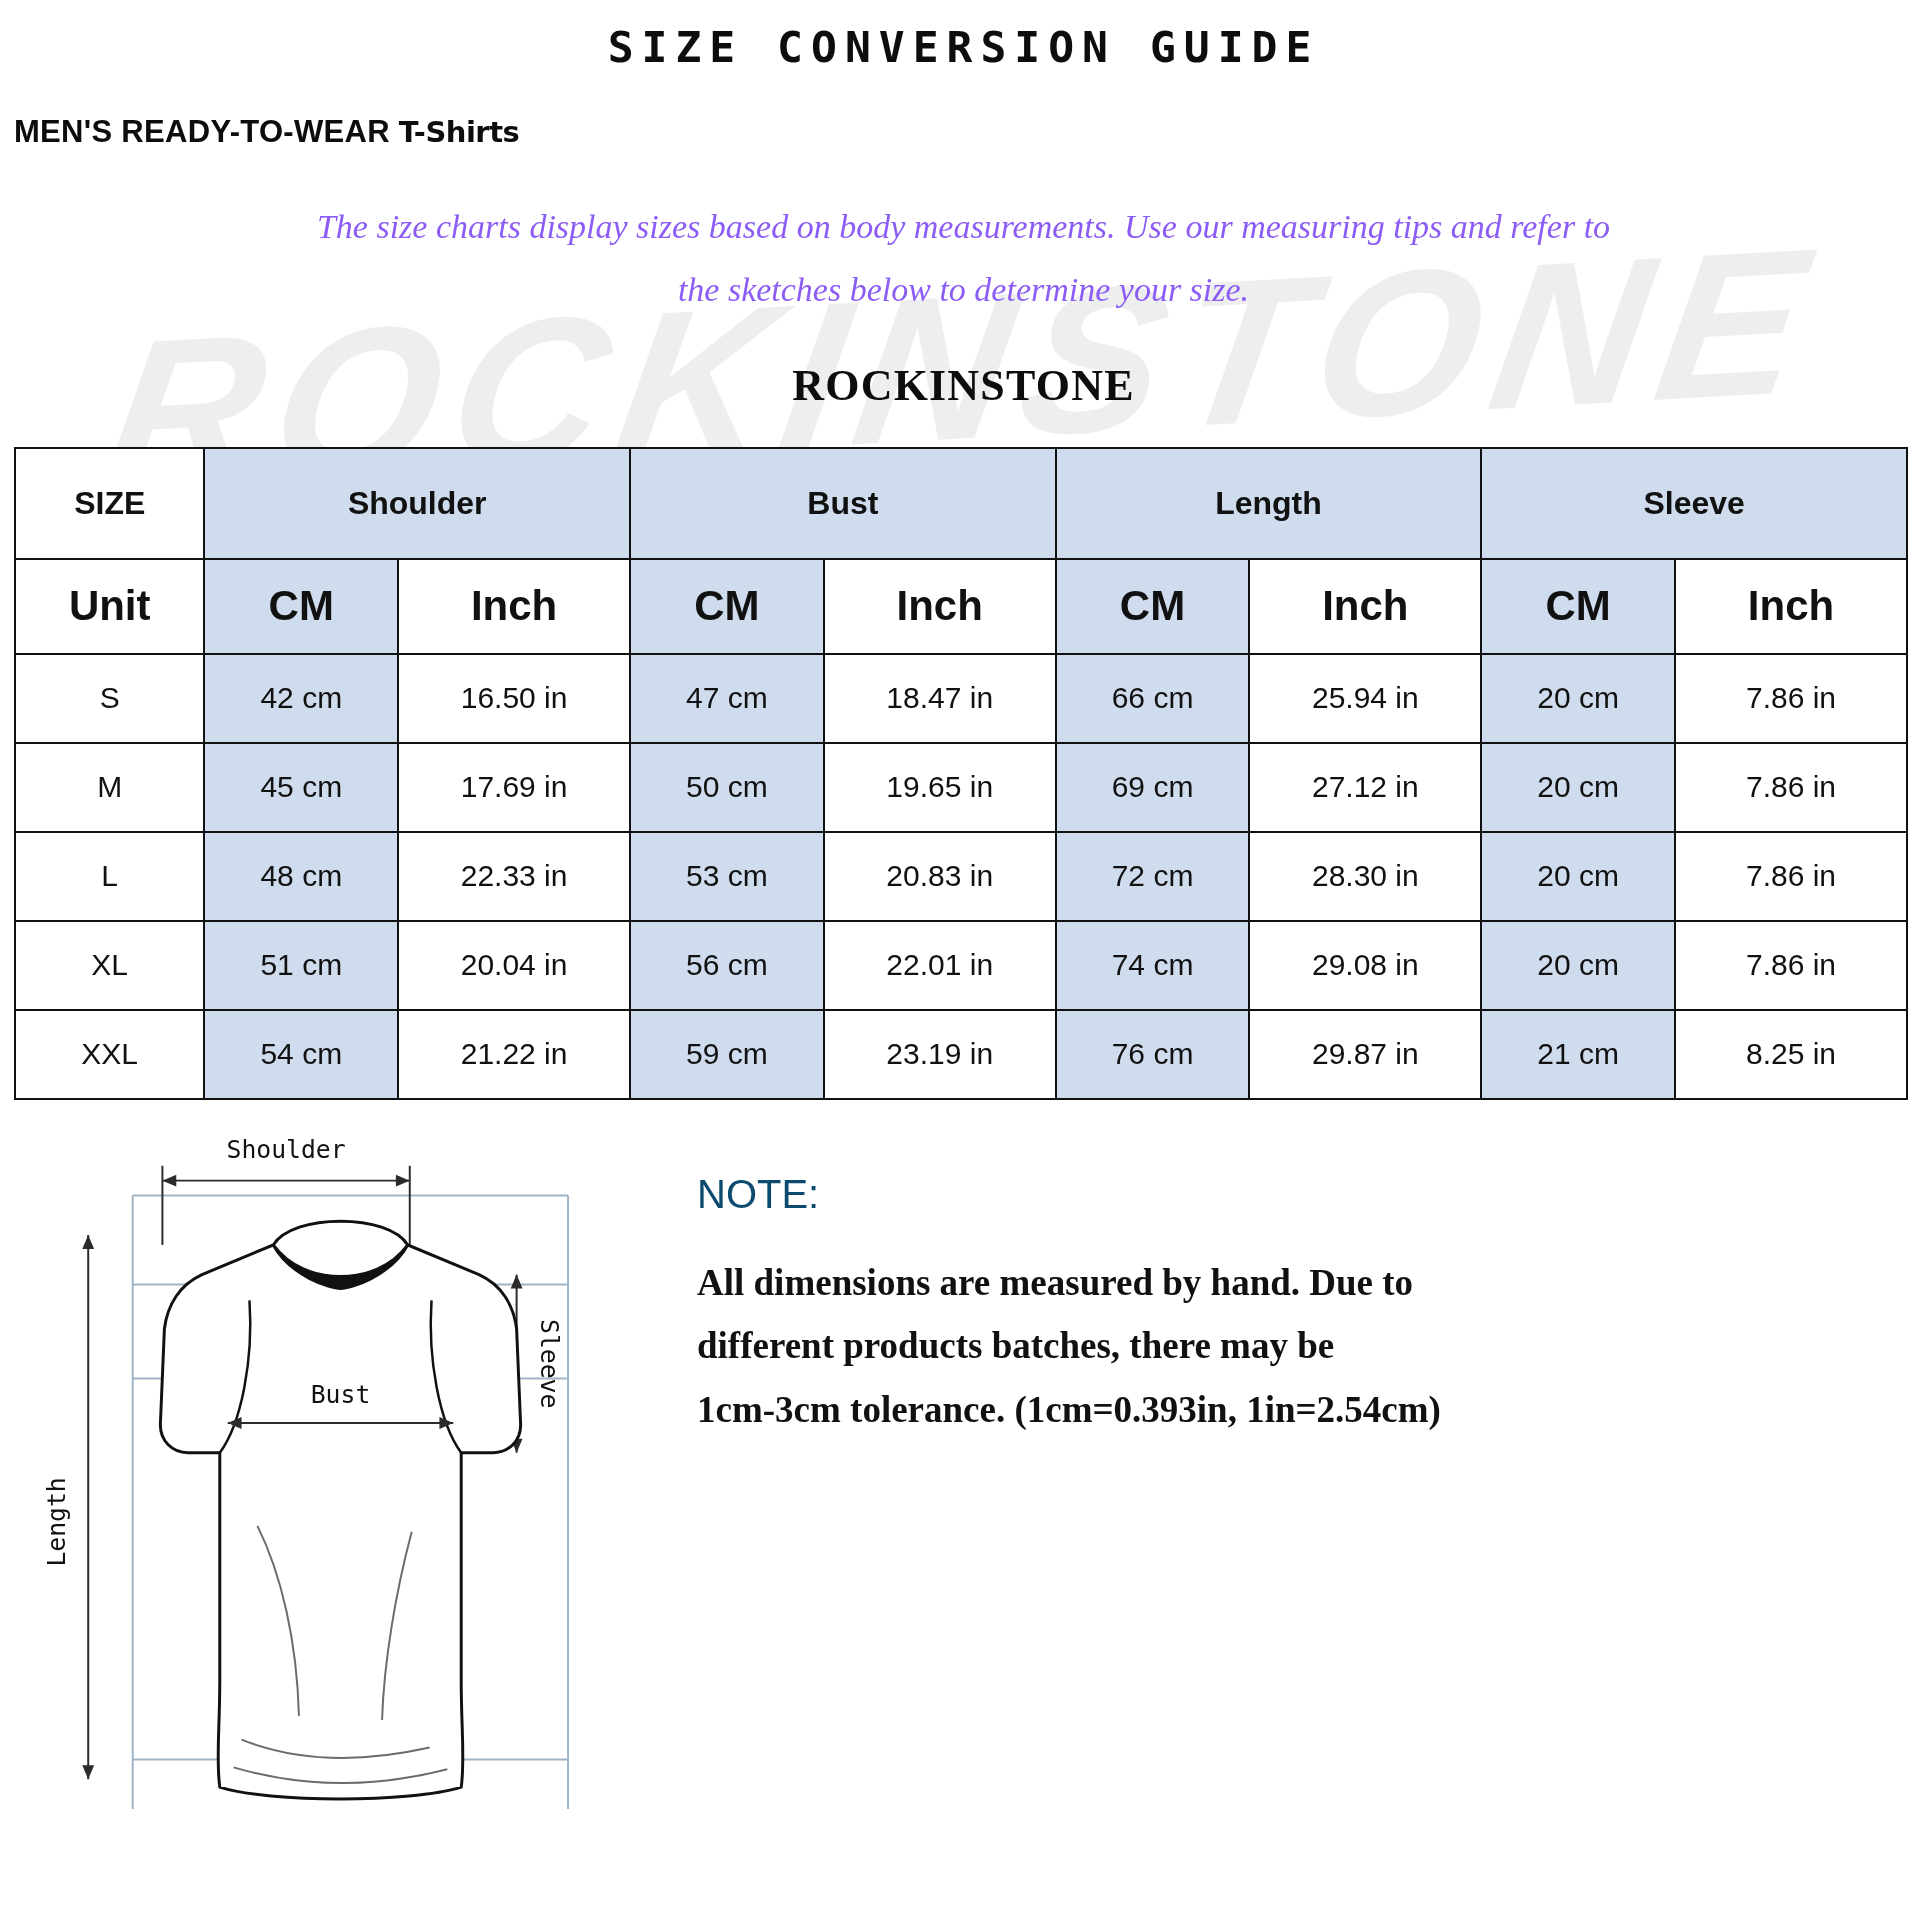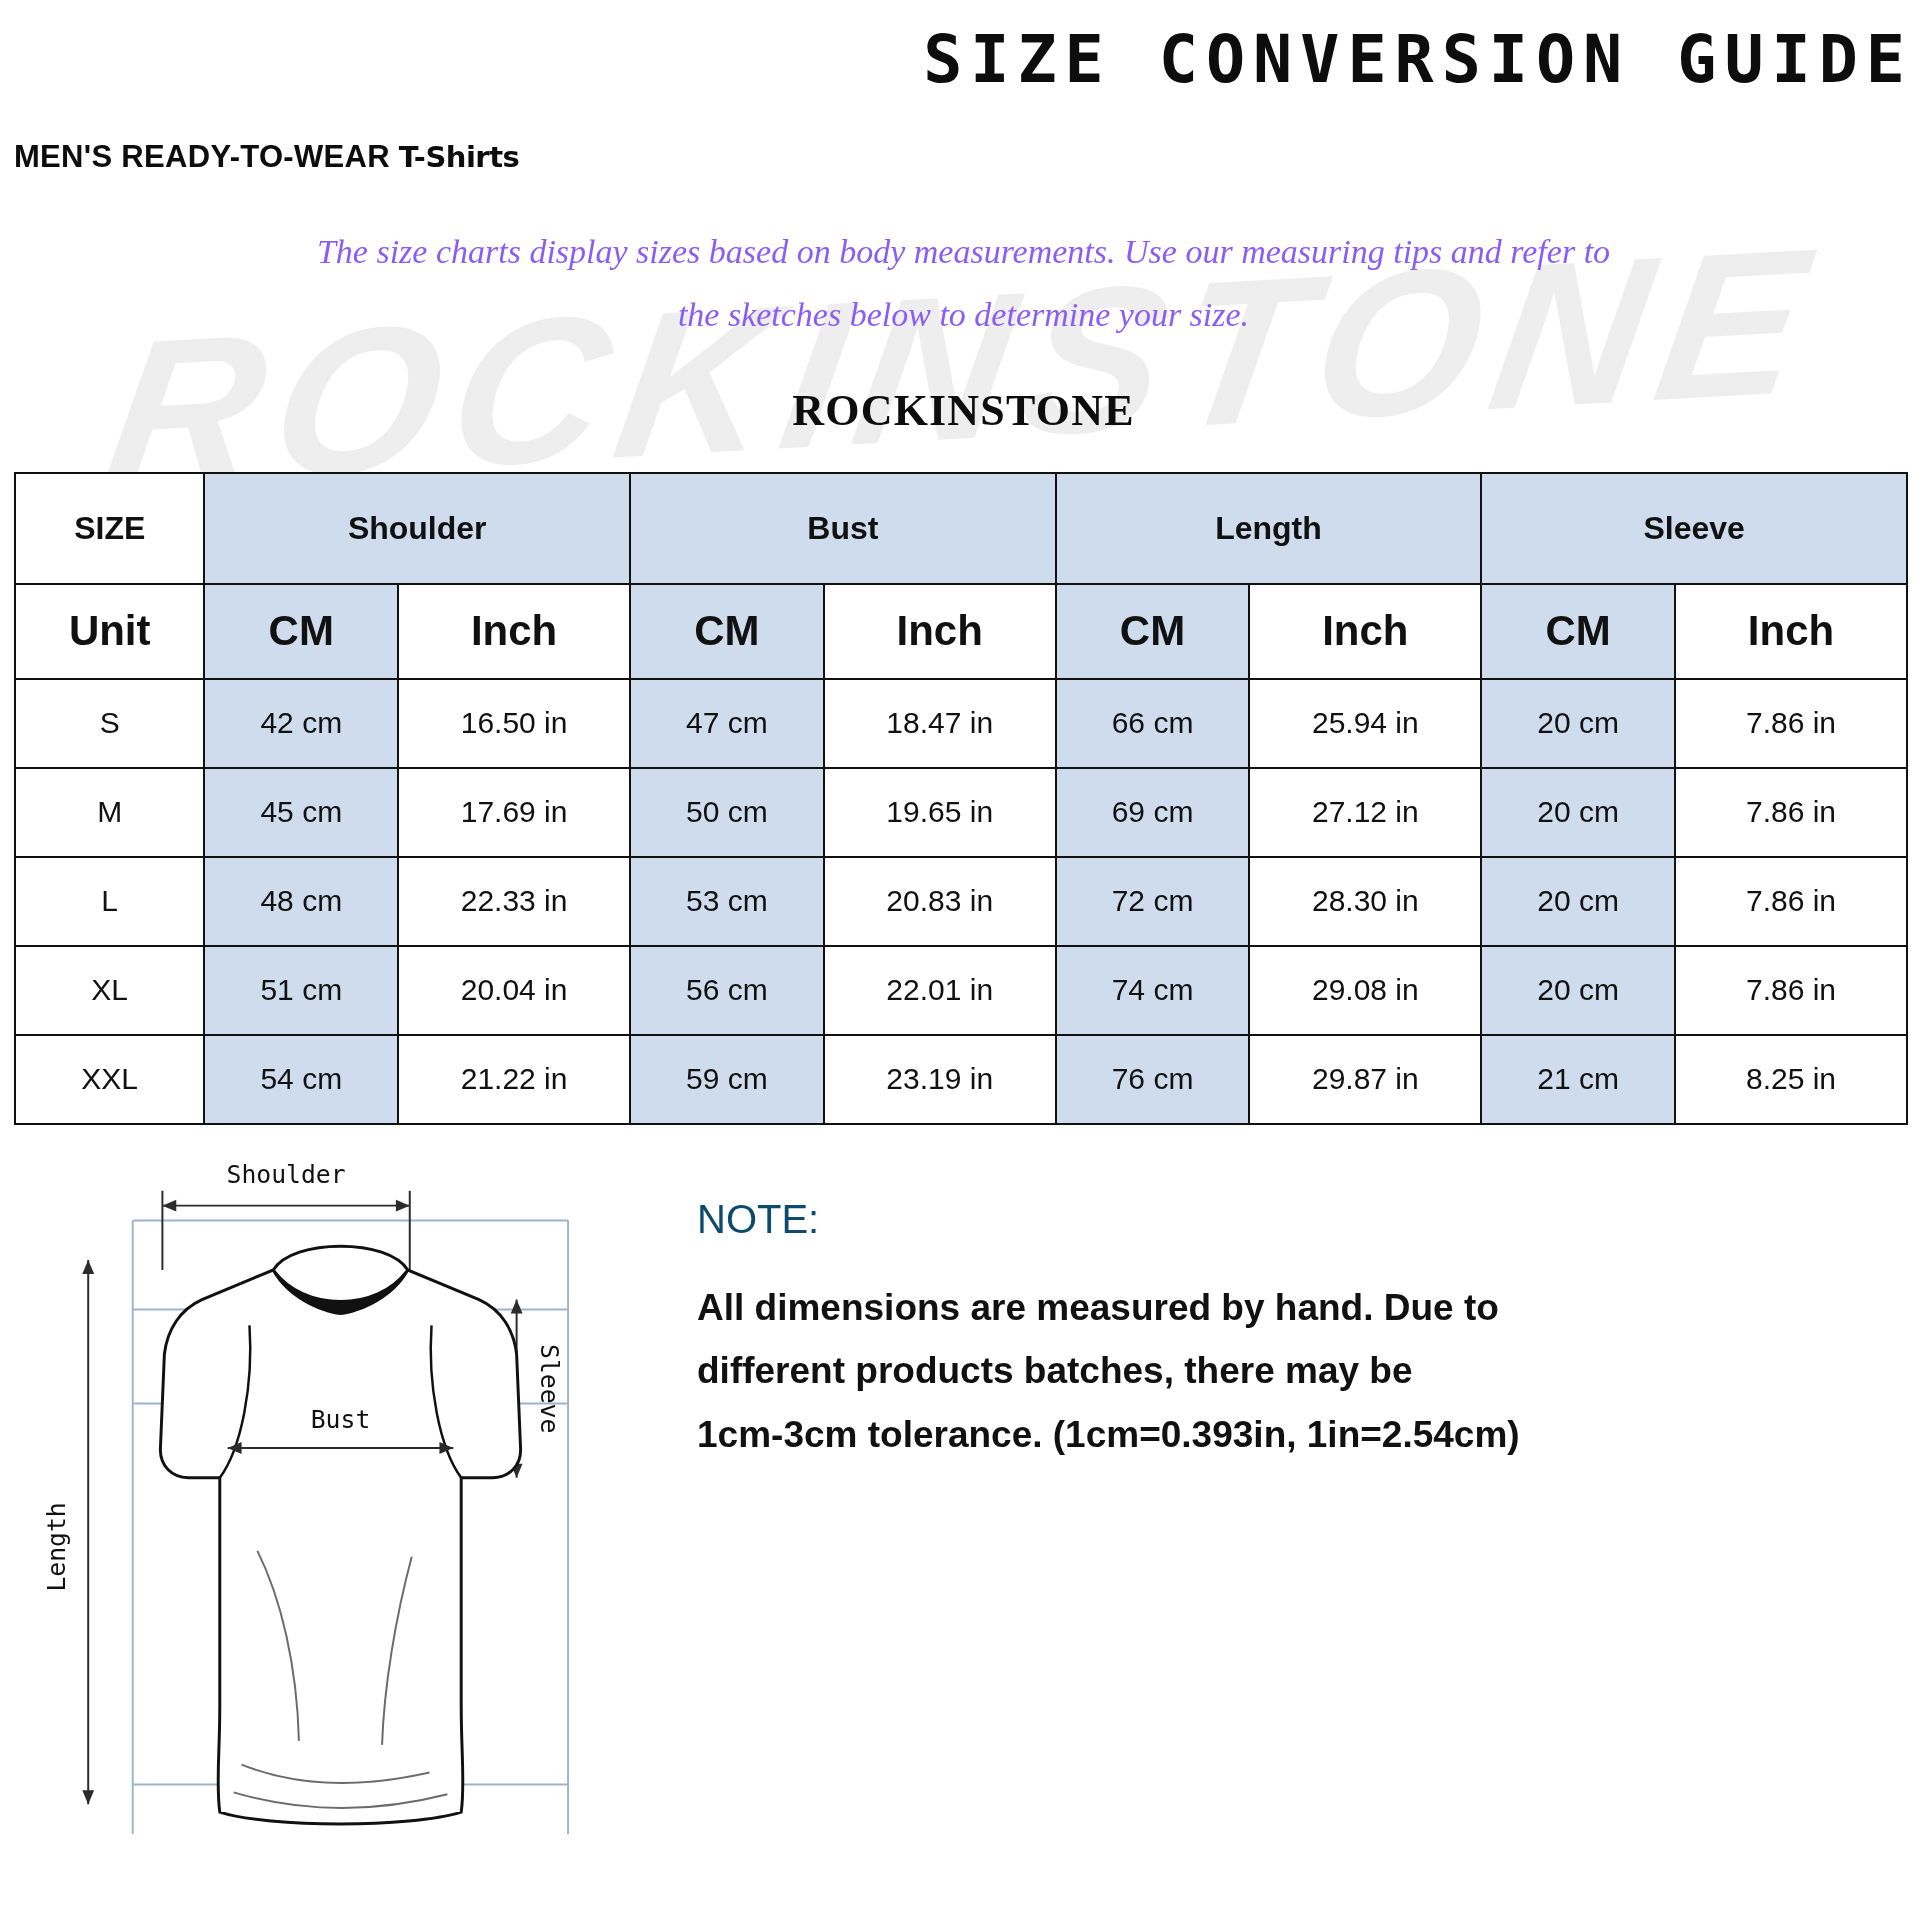--- a/index.html
+++ b/index.html
@@ -41,23 +41,23 @@
     white-space: nowrap;
     pointer-events: none;
     user-select: none;
     z-index: 0;
   }
 
   .content { position: relative; z-index: 2; }
 
   
   .main-title {
-    text-align: right;
+    text-align: center;
     font-family: "DejaVu Sans Mono", monospace;
-    font-size: 65px;
+    font-size: 43px;
     font-weight: 700;
     letter-spacing: 8px;
     margin: 22px 0 0 0;
     color: #0d0d0d;
   }
   .sub-title {
     text-align: left;
     font-size: 31px;
     font-weight: 700;
     margin-top: 42px;
@@ -140,21 +140,21 @@
     margin-bottom: 34px;
     color: #0c4a6e;
   }
   .note-body {
     font-size: 37px;
     font-weight: 700;
     line-height: 1.72;
     color: #111111;
     max-width: 1119px;
   }
-  .note-body span { display: block; }
+  .note-body span { display: block; font-family: Liberation Serif, serif; }
 
   svg.sketch { display: block; }
 </style>
 </head>
 <body>
 
 <div class="page">
 
   <div class="watermark">ROCKINSTONE</div>
 

